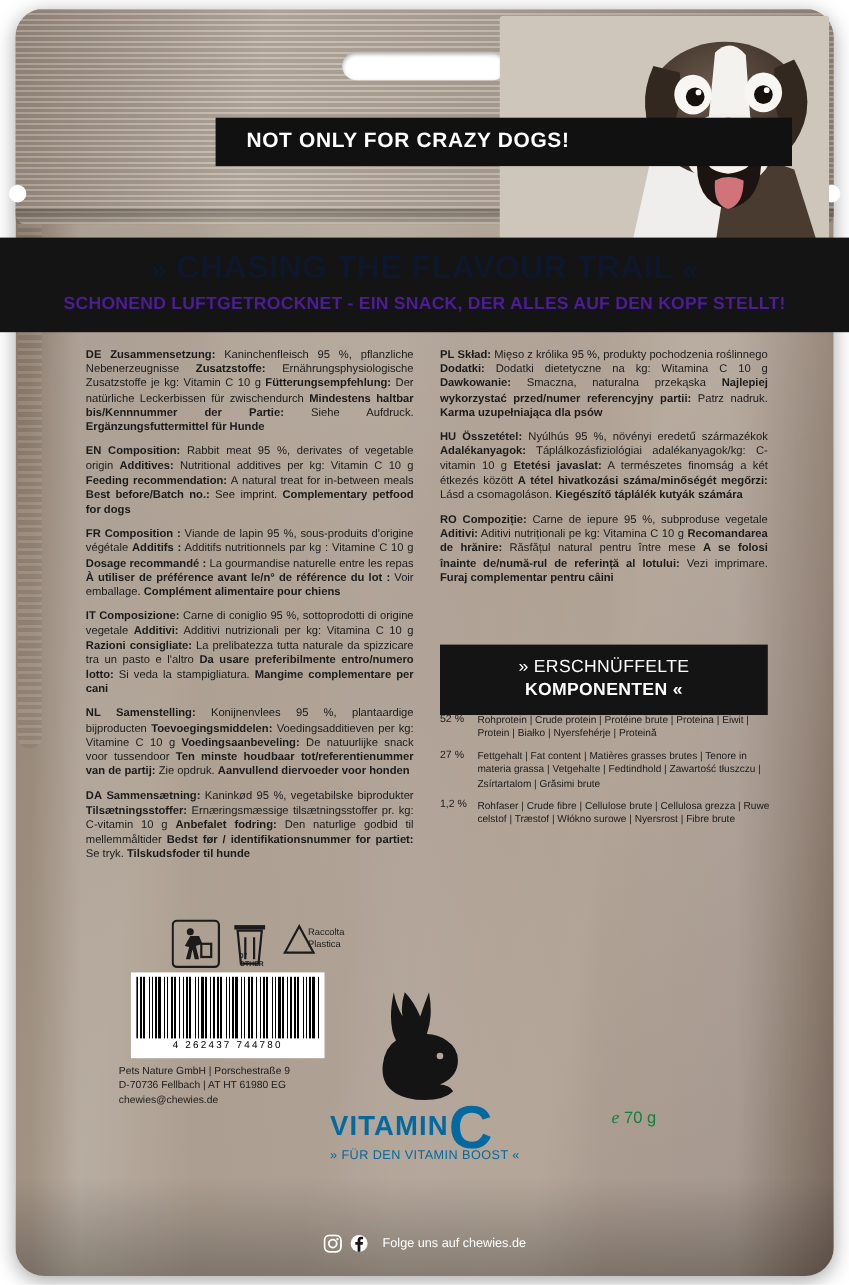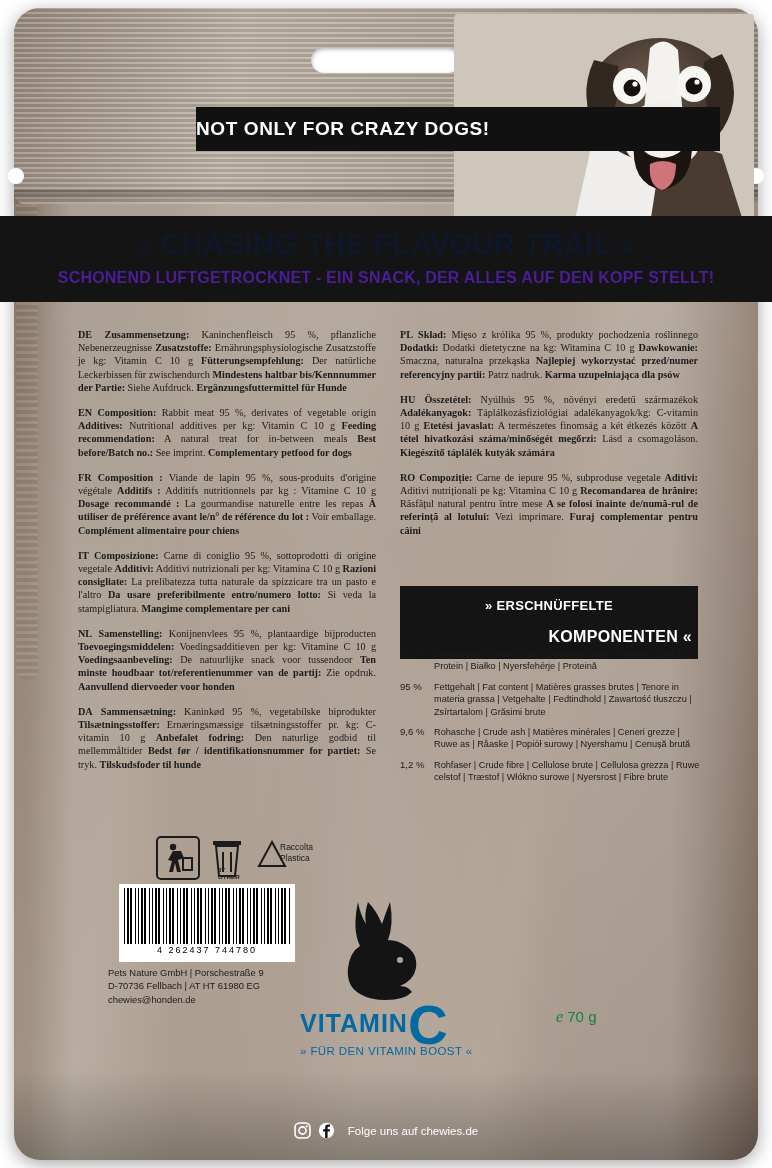--- a/index.html
+++ b/index.html
@@ -54,51 +54,51 @@
 
   
   .dog{
     position:absolute;right:18px;top:14px;width:300px;height:210px;overflow:hidden;
   }
   .dog svg{display:block}
 
   
   .banner{
     position:absolute;left:196px;top:107px;width:524px;height:44px;background:#111;
-    display:flex;align-items:center;box-sizing:border-box;z-index:3;
+    display:flex;align-items:center;padding-left:28px;box-sizing:border-box;z-index:3;
   }
   .banner span{color:#fff;font-weight:bold;font-size:19px;letter-spacing:.6px;}
 
   
   .headline{
     position:absolute;left:40px;top:228px;width:692px;text-align:center;z-index:4;
   }
   .headline .h1{color:#0f172a;font-size:29px;font-weight:bold;letter-spacing:.5px;}
   .headline .h2{color:#4c1d95;font-size:16px;font-weight:bold;margin-top:7px;letter-spacing:.2px;}
   .chev{font-size:26px;vertical-align:-1px;}
 
   
   .dark-plate{
     position:absolute;left:0px;top:216px;width:772px;height:86px;background:#141414;z-index:2;
   }
 
   
   .cols{position:absolute;left:78px;top:316px;width:620px;z-index:5;display:flex;gap:24px;}
   .col{width:298px;color:#1b1b1b;font-size:10.2px;line-height:13.2px;text-align:justify;}
-  .col p{margin:12px 0 9px 0;font-family:Liberation Serif, serif;}
+  .col p{margin:0 0 9px 0;}
   .b{font-weight:bold;}
   .lang{font-weight:bold;}
 
   
   .komp{
     position:absolute;left:400px;top:586px;width:298px;background:#141414;color:#fff;
     text-align:center;padding:12px 6px 13px;box-sizing:border-box;z-index:5;
   }
-  .komp .l1{font-size:13px;font-weight:bold;letter-spacing:.3px;}
-  .komp .l2{font-size:16px;font-weight:bold;letter-spacing:.3px;margin-top:15px;text-align:right;}
+  .komp .l1{font-size:16px;font-weight:normal;letter-spacing:.3px;}
+  .komp .l2{font-size:16px;font-weight:bold;letter-spacing:.3px;margin-top:3px;}
 
   
   .analytic{position:absolute;left:400px;top:648px;width:300px;z-index:5;color:#1b1b1b;font-size:9.2px;line-height:12.4px;}
   .analytic .head{margin-bottom:8px;}
   .rowa{display:flex;margin-bottom:8px;}
   .rowa .pct{width:34px;flex:none;font-size:9.6px;}
   .rowa .txt{flex:1;}
 
   
   .icons{position:absolute;left:108px;top:836px;width:260px;height:46px;z-index:5;color:#1b1b1b;margin-left:48px;}
@@ -219,26 +219,22 @@
     <div class="l2">KOMPONENTEN «</div>
   </div>
 
   <div class="analytic">
     <div id="analyticRows">
         <div class="rowa">
           <div class="pct">52 %</div>
           <div class="txt">Rohprotein | Crude protein | Protéine brute | Proteina | Eiwit | Protein | Białko | Nyersfehérje | Proteină</div>
         </div>
         <div class="rowa">
-          <div class="pct">95 %</div>
+          <div class="pct">27 %</div>
           <div class="txt">Fettgehalt | Fat content | Matières grasses brutes | Tenore in materia grassa | Vetgehalte | Fedtindhold | Zawartość tłuszczu | Zsírtartalom | Grăsimi brute</div>
-        </div>
-        <div class="rowa">
-          <div class="pct">9,6 %</div>
-          <div class="txt">Rohasche | Crude ash | Matières minérales | Ceneri grezze | Ruwe as | Råaske | Popiół surowy | Nyershamu | Cenușă brută</div>
         </div>
         <div class="rowa">
           <div class="pct">1,2 %</div>
           <div class="txt">Rohfaser | Crude fibre | Cellulose brute | Cellulosa grezza | Ruwe celstof | Træstof | Włókno surowe | Nyersrost | Fibre brute</div>
         </div>
       </div>
   </div>
 
   <div class="icons">
     <svg width="44" height="44" viewBox="0 0 44 44" style="left:0">
@@ -266,21 +262,21 @@
   </div>
 
   <div class="barcode">
     <div class="bars"></div>
     <div class="bcnum">4 262437 744780</div>
   </div>
 
   <div class="addr">
     <div>Pets Nature GmbH | Porschestraße 9</div>
     <div>D-70736 Fellbach | AT HT 61980 EG</div>
-    <div>chewies@honden.de</div>
+    <div>chewies@chewies.de</div>
   </div>
 
   <div class="rabbit">
     <svg width="110" height="118" viewBox="0 0 110 118">
       <path d="M40 12 q-6 28 2 44 q-10 6 -12 22 q-2 18 12 26 q10 6 26 6 q18 0 26 -8 q-4 -6 -12 -6 q14 -6 16 -18 q2 -14 -10 -22 q-8 -6 -18 -6 q6 -16 2 -38 q-4 10 -8 22 q-6 -14 -14 -22 q-4 12 -2 22 q-6 -10 -8 -22z" fill="#141414"></path>
       <circle cx="82" cy="70" r="3" fill="#b3a79a"></circle>
     </svg>
   </div>
 
   <div class="vitamin">

